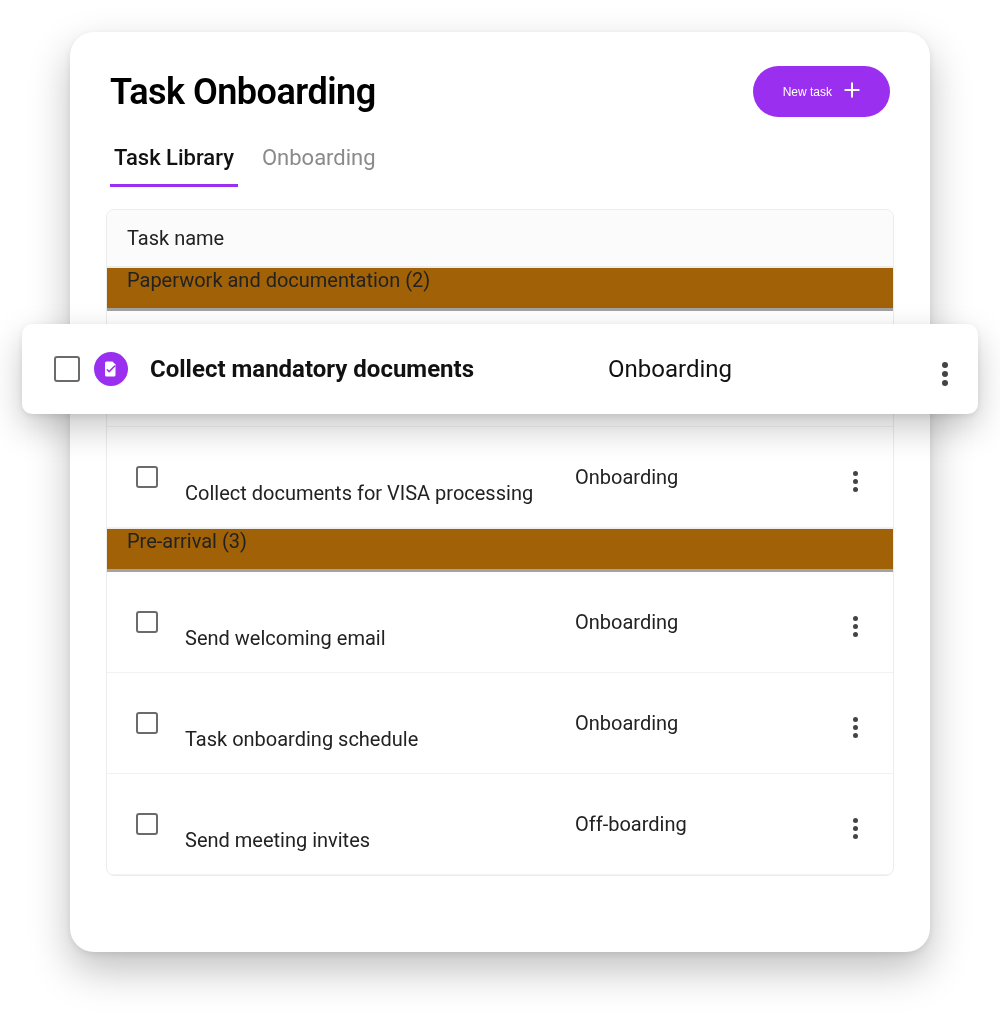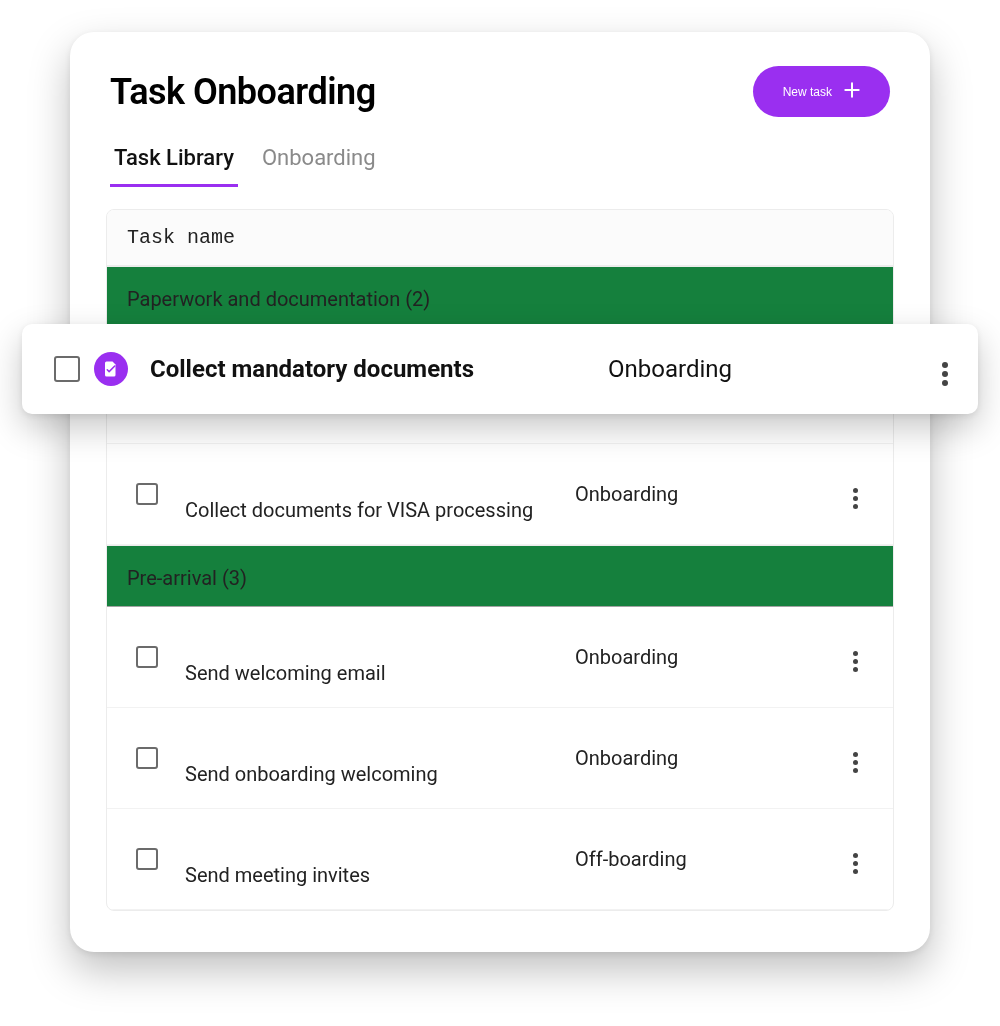--- a/index.html
+++ b/index.html
@@ -82,28 +82,28 @@
     align-items: center;
   }
 
   .thead {
     background: #fbfbfb;
     border-bottom: 1px solid #ececec;
     padding: 16px 10px 16px 12px;
     font-size: 20px;
     color: #222;
   }
-  .thead .col-name { grid-column: 1 / span 2; padding-left: 8px; font-family: Liberation Mono, monospace; }
+  .thead .col-name { grid-column: 1 / span 2; padding-left: 8px; }
   .thead .col-cat { grid-column: 3 / span 2; }
 
   .group-header {
-    background: #15803d;
+    background: #a16207;
     border-top: 1px solid #ececec;
-    border-bottom: 1px solid #a3a3a3;
-    padding: 20px 10px 16px 20px;
+    border-bottom: 3px solid #a3a3a3;
+    padding: 0 10px 16px 20px;
     font-size: 20px;
     color: #222;
     grid-template-columns: 1fr;
   }
 
   .row {
     border-bottom: 1px solid #f2f2f2;
     padding: 22px 10px 22px 12px;
     font-size: 20px;
     color: #222;
@@ -228,21 +228,21 @@
             <span></span>
             <span></span>
           </span>
       </div>
     </div>
 
     <div class="row">
       <div class="chk">
           <div class="checkbox"></div>
         </div>
-      <div class="name">Send onboarding welcoming</div>
+      <div class="name">Task onboarding schedule</div>
       <div class="cat">Onboarding</div>
       <div class="more">
         <span class="more-dots">
             <span></span>
             <span></span>
             <span></span>
           </span>
       </div>
     </div>
 

